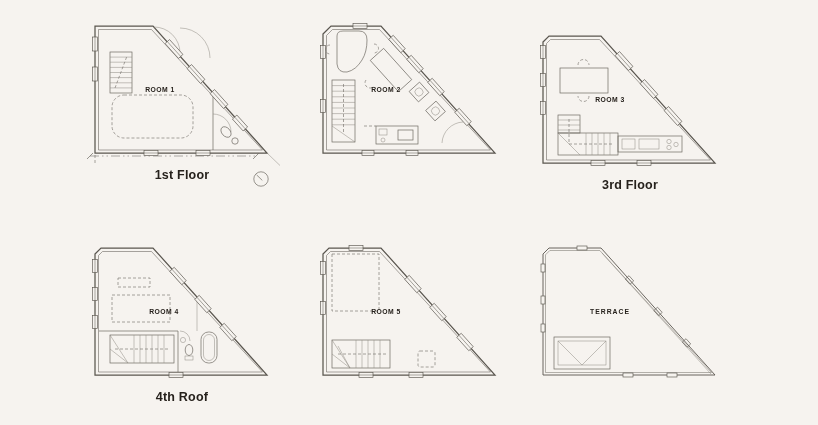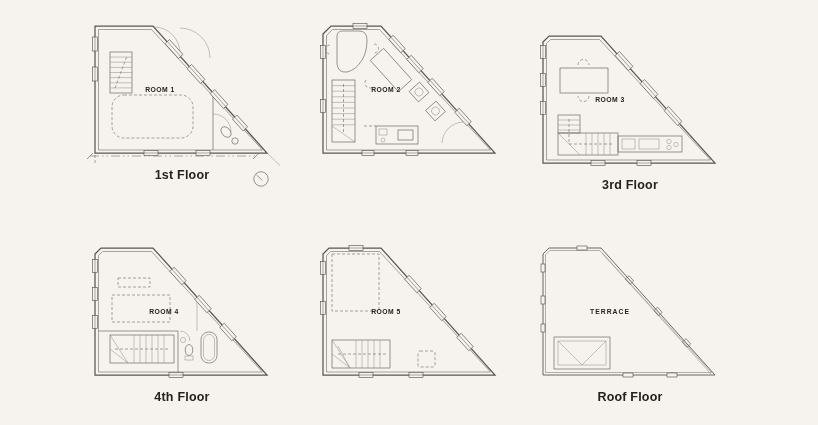--- a/index.html
+++ b/index.html
@@ -334,21 +334,21 @@
     <g class="win" transform="translate(11 86)">
         <rect x="-2.5" y="-6.5" width="5" height="13"></rect>
         <line y1="-6.5" y2="6.5"></line>
       </g>
     <g class="win" transform="translate(92 139)">
         <rect x="-7" y="-2.5" width="14" height="5"></rect>
         <line x1="-7" x2="7"></line>
       </g>
     <text class="rt" x="80" y="78">ROOM 4</text>
   </svg>
-  <div class="cap">4th Floor</div>
+  <div class="cap">4th Roof</div>
 </div>
 
 <div class="fig" style="left:312px;top:236px">
   <svg width="212" height="152" viewBox="0 0 212 152">
     <polygon class="pl" points="11,18 17,12 69,12 183,139 11,139"></polygon>
     <polygon class="pl2" points="14.5,19.5 18.5,15.5 67.5,15.5 178.5,136 14.5,136"></polygon>
 
     <rect class="dash" x="20" y="18" width="47" height="57"></rect>
 
     <g>
@@ -440,14 +440,13 @@
         <rect x="-5" y="-2" width="10" height="4"></rect>
       </g>
     <g class="win" transform="translate(96 139)">
         <rect x="-5" y="-2" width="10" height="4"></rect>
       </g>
     <g class="win" transform="translate(140 139)">
         <rect x="-5" y="-2" width="10" height="4"></rect>
       </g>
     <text class="rt" x="78" y="78" style="letter-spacing:1px">TERRACE</text>
   </svg>
-  <div class="cap">Roof Floor</div>
 </div>
 
 </body></html>

